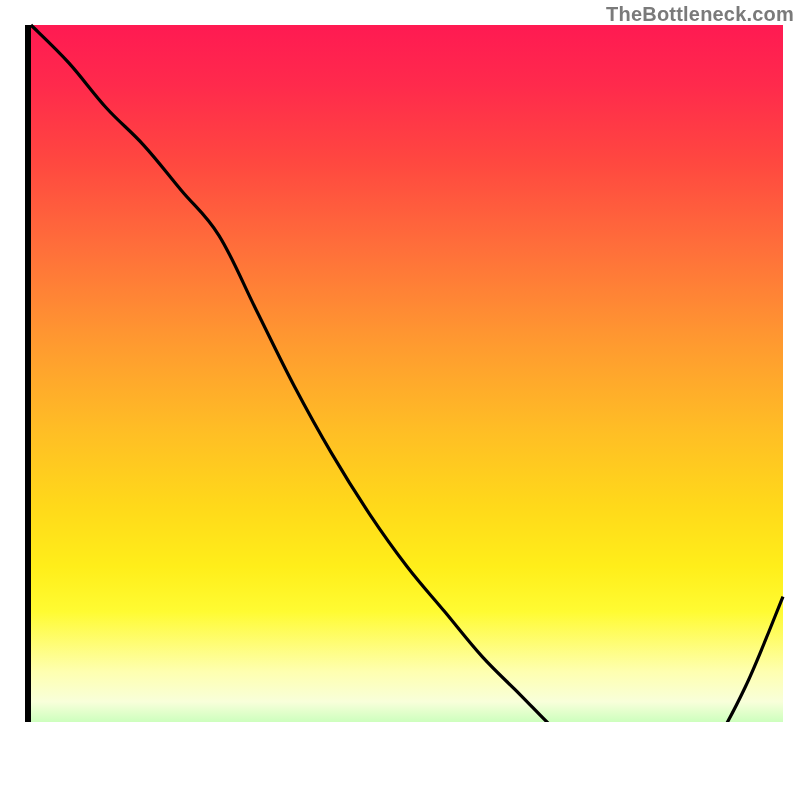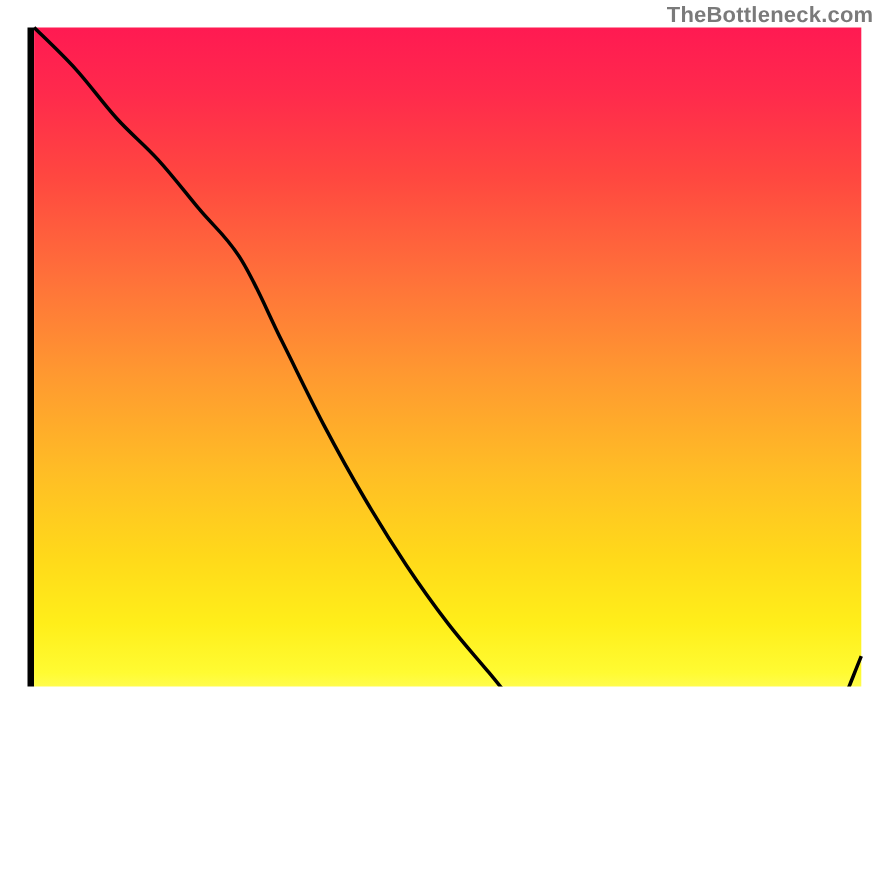--- a/index.html
+++ b/index.html
@@ -4,21 +4,21 @@
 <style>
   body {
     margin: 0;
     padding: 0;
     font-family: Arial, Helvetica, sans-serif;
     background: #fff;
   }
   .container {
     position: relative;
     width: 800px;
-    height: 624px;
+    height: 722px;
   }
   .watermark {
     position: absolute;
     top: 3px;
     right: 6px;
     font-size: 20px;
     font-weight: bold;
     color: #7a7a7a;
     letter-spacing: 0.2px;
     z-index: 50;

